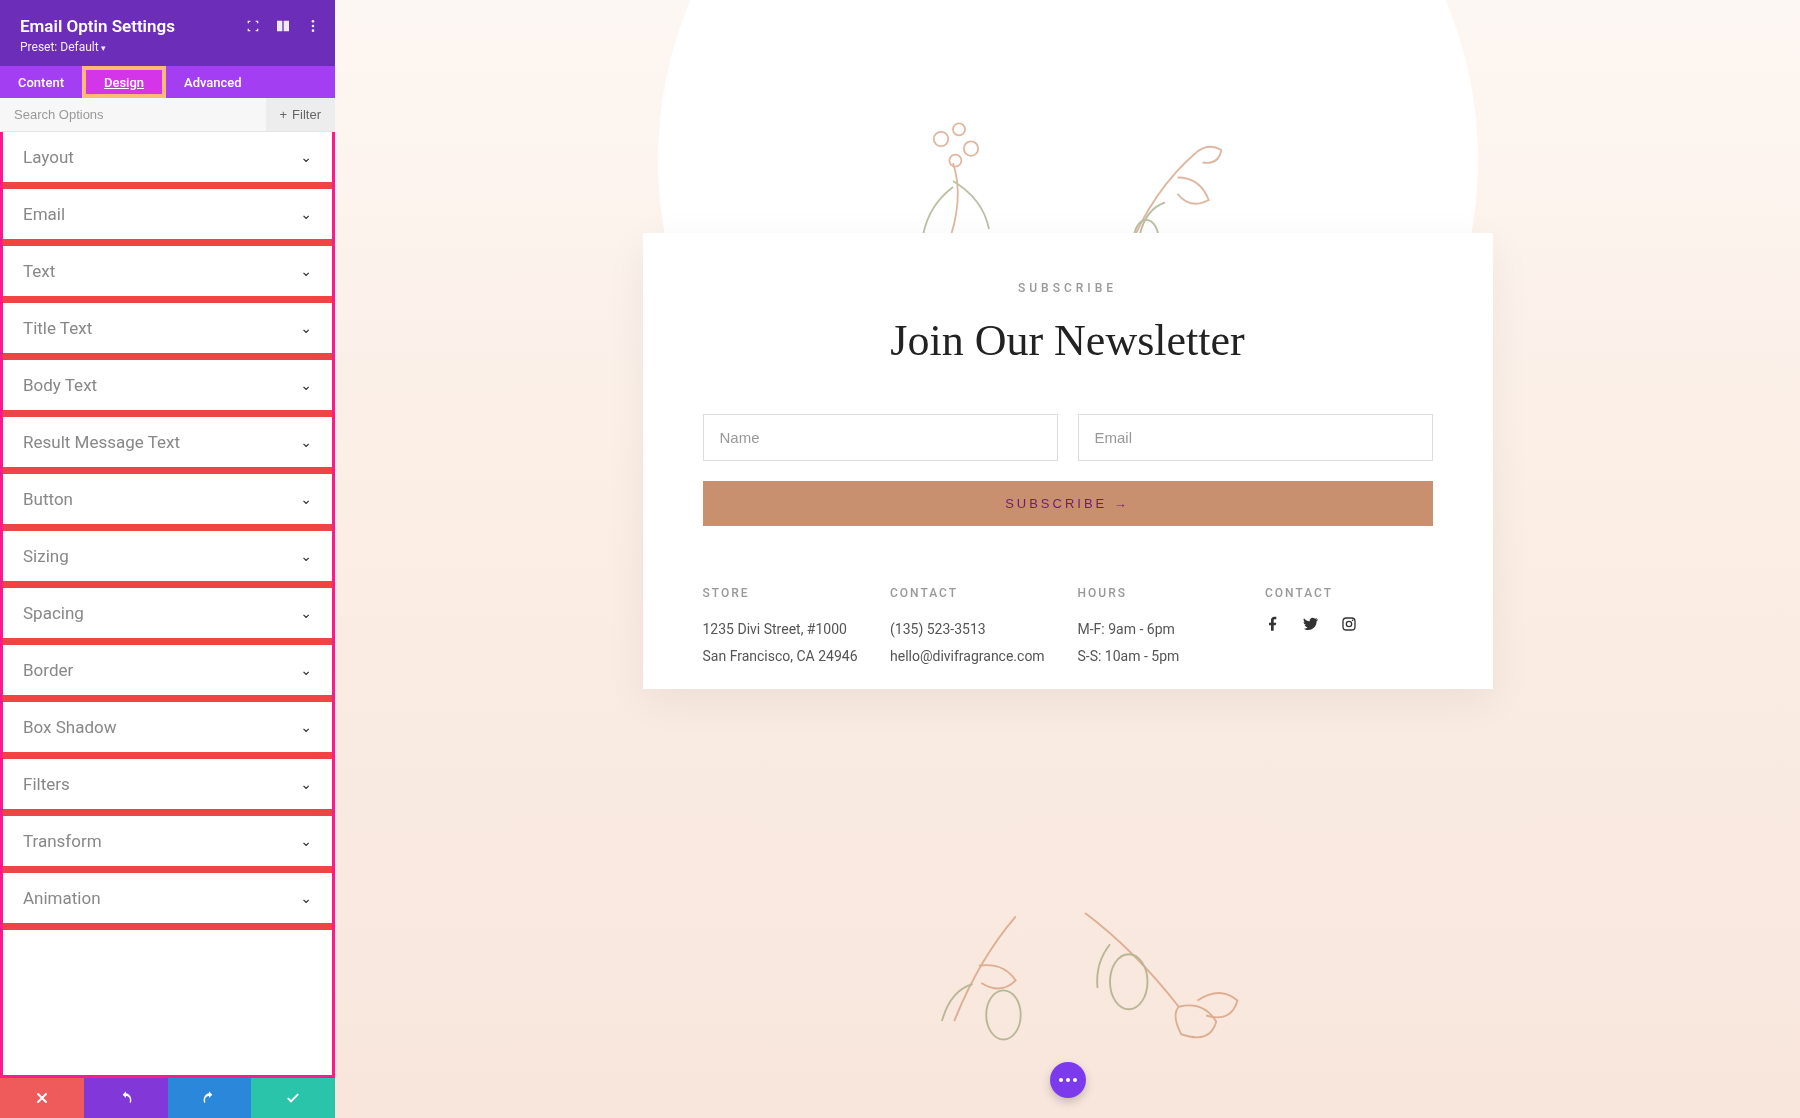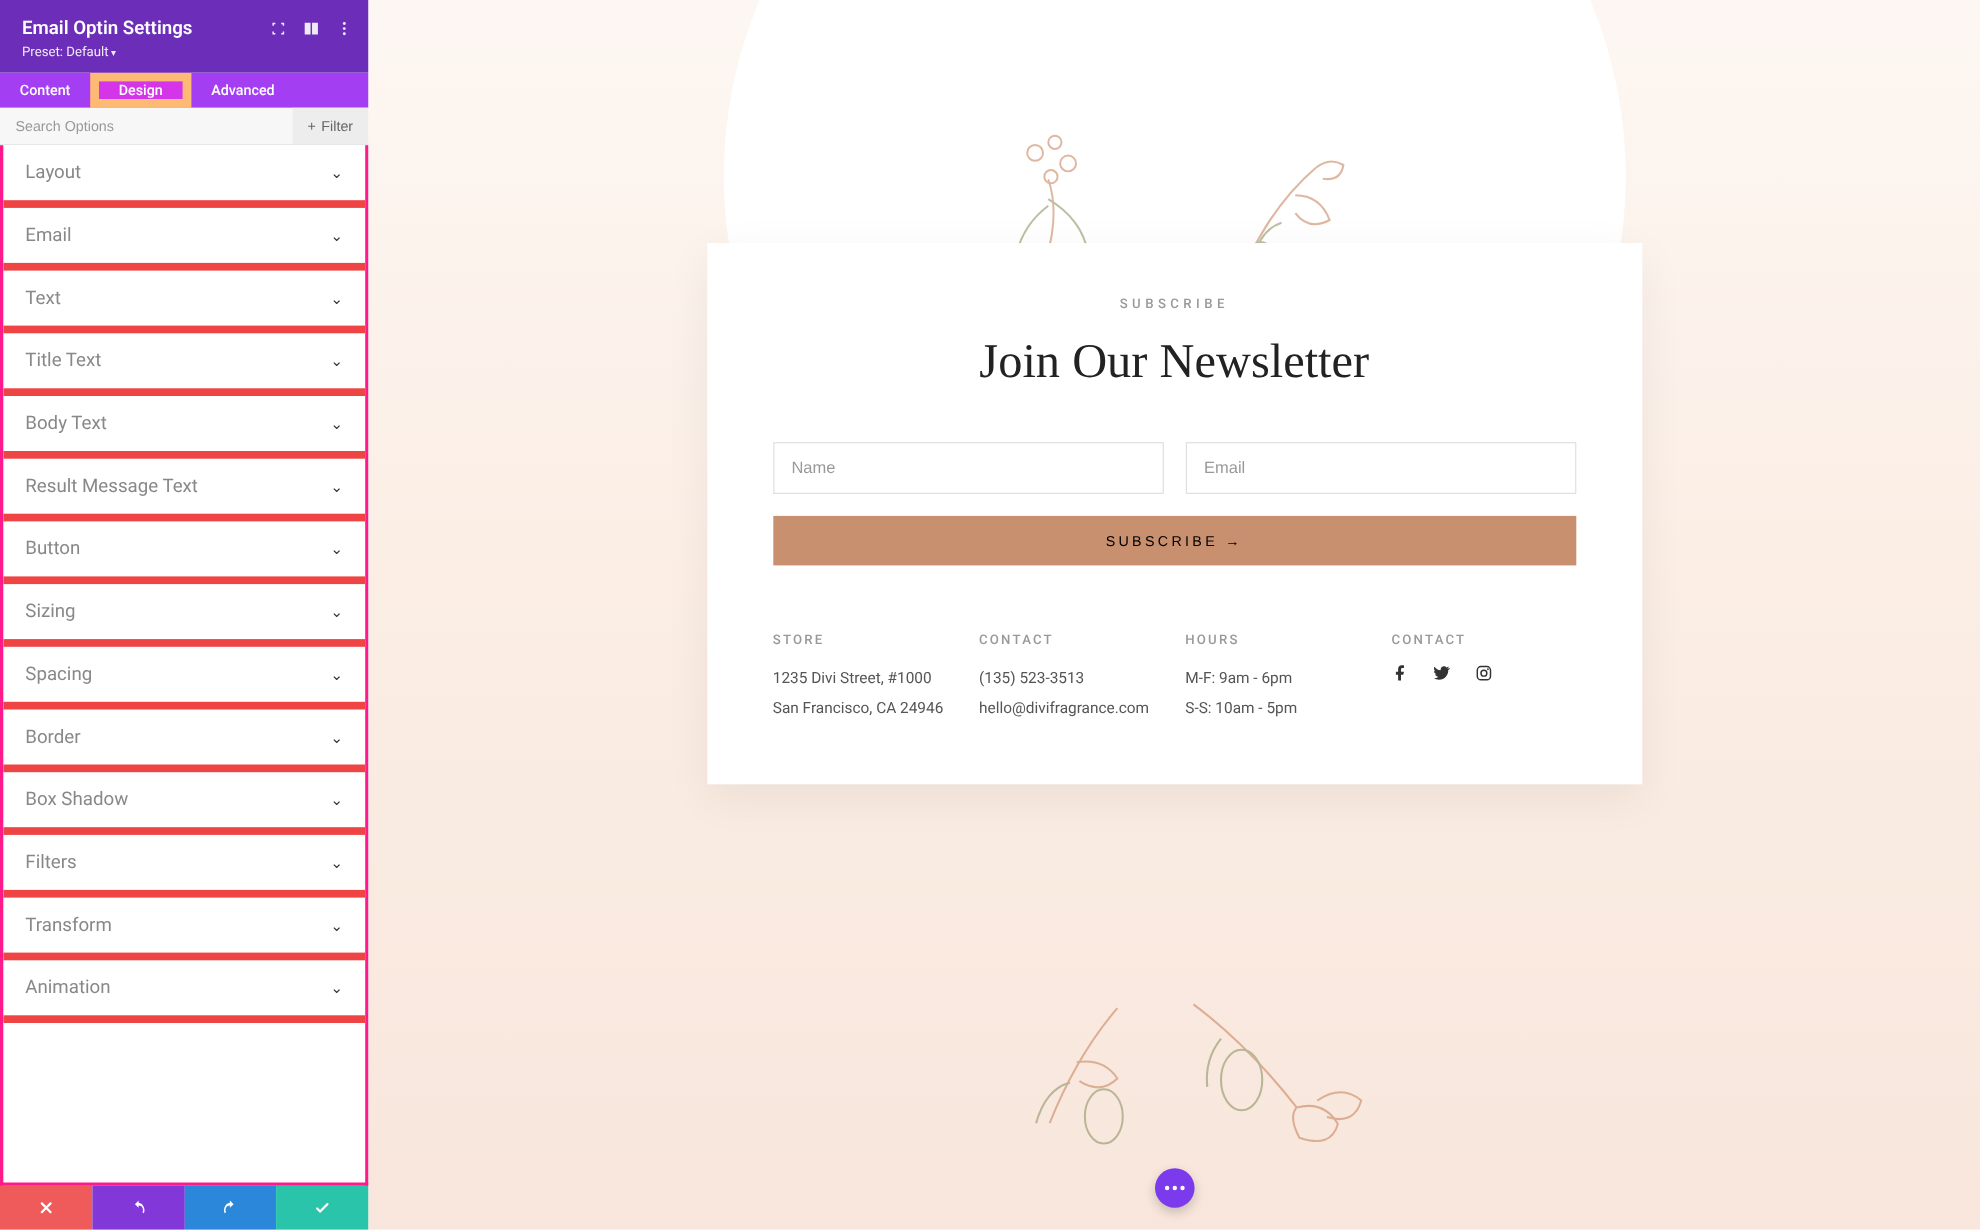--- a/index.html
+++ b/index.html
@@ -13,21 +13,21 @@
 .panel-title { font-size: 17px; font-weight: 600; }
 .panel-preset { font-size: 12px; margin-top: 4px; opacity: 0.9; cursor: pointer; }
 .panel-preset::after { content: " ▾"; font-size: 9px; }
 .header-icons { position: absolute; right: 14px; top: 18px; display: flex; gap: 14px; }
 .header-icon { width: 16px; height: 16px; cursor: pointer; opacity: 0.9; }
 .header-icon svg { width: 100%; height: 100%; fill: #fff; }
 
 .tabs { background: #a43ef2; display: flex; height: 32px; align-items: stretch; }
 .tab { color: #fff; font-size: 13px; padding: 0 18px; display: flex; align-items: center; cursor: pointer; font-weight: 500; }
 .tab.active { background: #d535e8; }
-.tab-highlight { border: 8px solid #fdba74; }
+.tab-highlight { border: 4px solid #fdba74; text-decoration: underline; }
 
 .search-row { display: flex; border-bottom: 1px solid #e5e5e5; background: #f7f7f7; }
 .search-input { flex: 1; border: none; padding: 9px 14px; font-size: 13px; background: transparent; outline: none; color: #999; }
 .search-input::placeholder { color: #999; }
 .filter-btn { padding: 0 14px; font-size: 13px; color: #666; background: #ededed; border: none; cursor: pointer; display: flex; align-items: center; gap: 5px; }
 
 .accordion-wrap { border: 3px solid #ff1a8c; border-top: none; flex: 1; overflow-y: auto; background: #fff; }
 .accordion-item { border-bottom: 7px solid #ef4444; padding: 15px 20px; display: flex; justify-content: space-between; align-items: center; cursor: pointer; }
 .accordion-label { font-size: 17px; color: #888; font-weight: 400; }
 .chevron { font-size: 14px; color: #333; }
@@ -44,28 +44,28 @@
 .preview { flex: 1; background: linear-gradient(180deg, #fdf7f3 0%, #fbeee5 45%, #f8e6dc 100%); position: relative; overflow: hidden; }
 .circle-bg { position: absolute; top: -250px; left: 50%; transform: translateX(-50%); width: 820px; height: 820px; border-radius: 50%; background: #fff; }
 
 .floral { position: absolute; opacity: 0.6; }
 .floral svg { stroke: #cb8862; fill: none; stroke-width: 1.5; }
 .floral.tl { top: 115px; left: 570px; width: 120px; height: 160px; }
 .floral.tr { top: 115px; right: 560px; width: 150px; height: 180px; }
 .floral.bl { bottom: 60px; left: 570px; width: 160px; height: 160px; }
 .floral.br { bottom: 50px; right: 540px; width: 200px; height: 180px; }
 
-.card { position: absolute; top: 221px; left: 50%; transform: translateX(-50%); width: 850px; background: #fff; padding: 48px 60px 56px; box-shadow: 0 12px 40px rgba(0,0,0,0.06); }
+.card { position: absolute; top: 233px; left: 50%; transform: translateX(-50%); width: 850px; background: #fff; padding: 48px 60px 20px; box-shadow: 0 12px 40px rgba(0,0,0,0.06); }
 .subscribe-label { text-align: center; letter-spacing: 4px; font-size: 12px; color: #999; font-weight: 500; }
 .newsletter-title { text-align: center; font-family: Georgia, "Times New Roman", serif; font-size: 44px; color: #222; margin-top: 20px; font-weight: 400; }
 
 .form-row { display: flex; gap: 20px; margin-top: 48px; }
 .form-input { flex: 1; border: 1px solid #ddd; padding: 14px 16px; font-size: 15px; color: #333; outline: none; }
 .form-input::placeholder { color: #999; }
-.subscribe-btn { width: 100%; margin-top: 20px; background: #c9906f; color: #000000; border: none; padding: 15px; font-size: 13px; letter-spacing: 3px; cursor: pointer; }
+.subscribe-btn { width: 100%; margin-top: 20px; background: #c9906f; color: #701a75; border: none; padding: 15px; font-size: 13px; letter-spacing: 3px; cursor: pointer; }
 
 .footer-info { display: flex; margin-top: 60px; gap: 20px; }
 .footer-col { flex: 1; }
 .footer-head { font-size: 12px; letter-spacing: 2px; color: #999; margin-bottom: 16px; font-weight: 500; }
 .footer-text { font-size: 14px; color: #555; line-height: 1.9; }
 .social { display: flex; gap: 22px; margin-top: 4px; }
 .social-icon { width: 16px; height: 16px; cursor: pointer; }
 .social-icon svg { fill: #333; }
 
 .fab { position: absolute; bottom: 20px; left: 50%; transform: translateX(-50%); width: 36px; height: 36px; border-radius: 50%; background: #7c3aed; display: flex; align-items: center; justify-content: center; box-shadow: 0 4px 10px rgba(0,0,0,0.2); cursor: pointer; }

